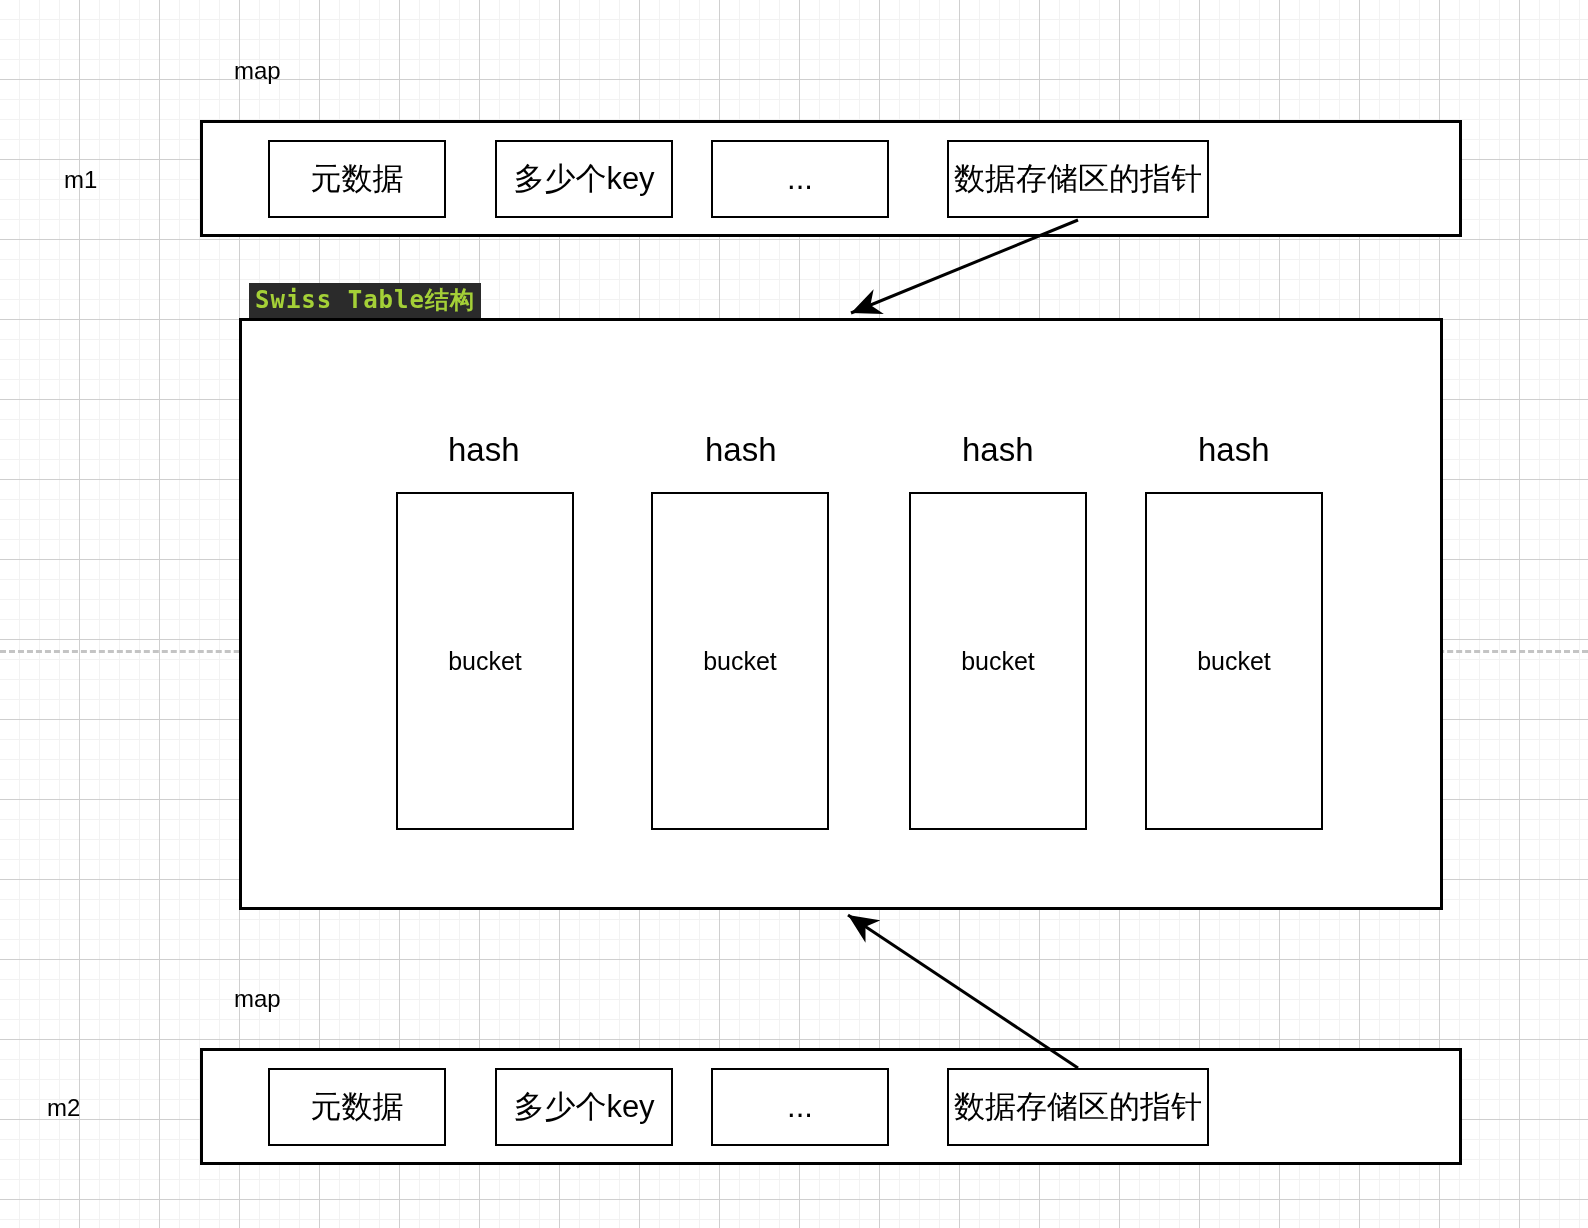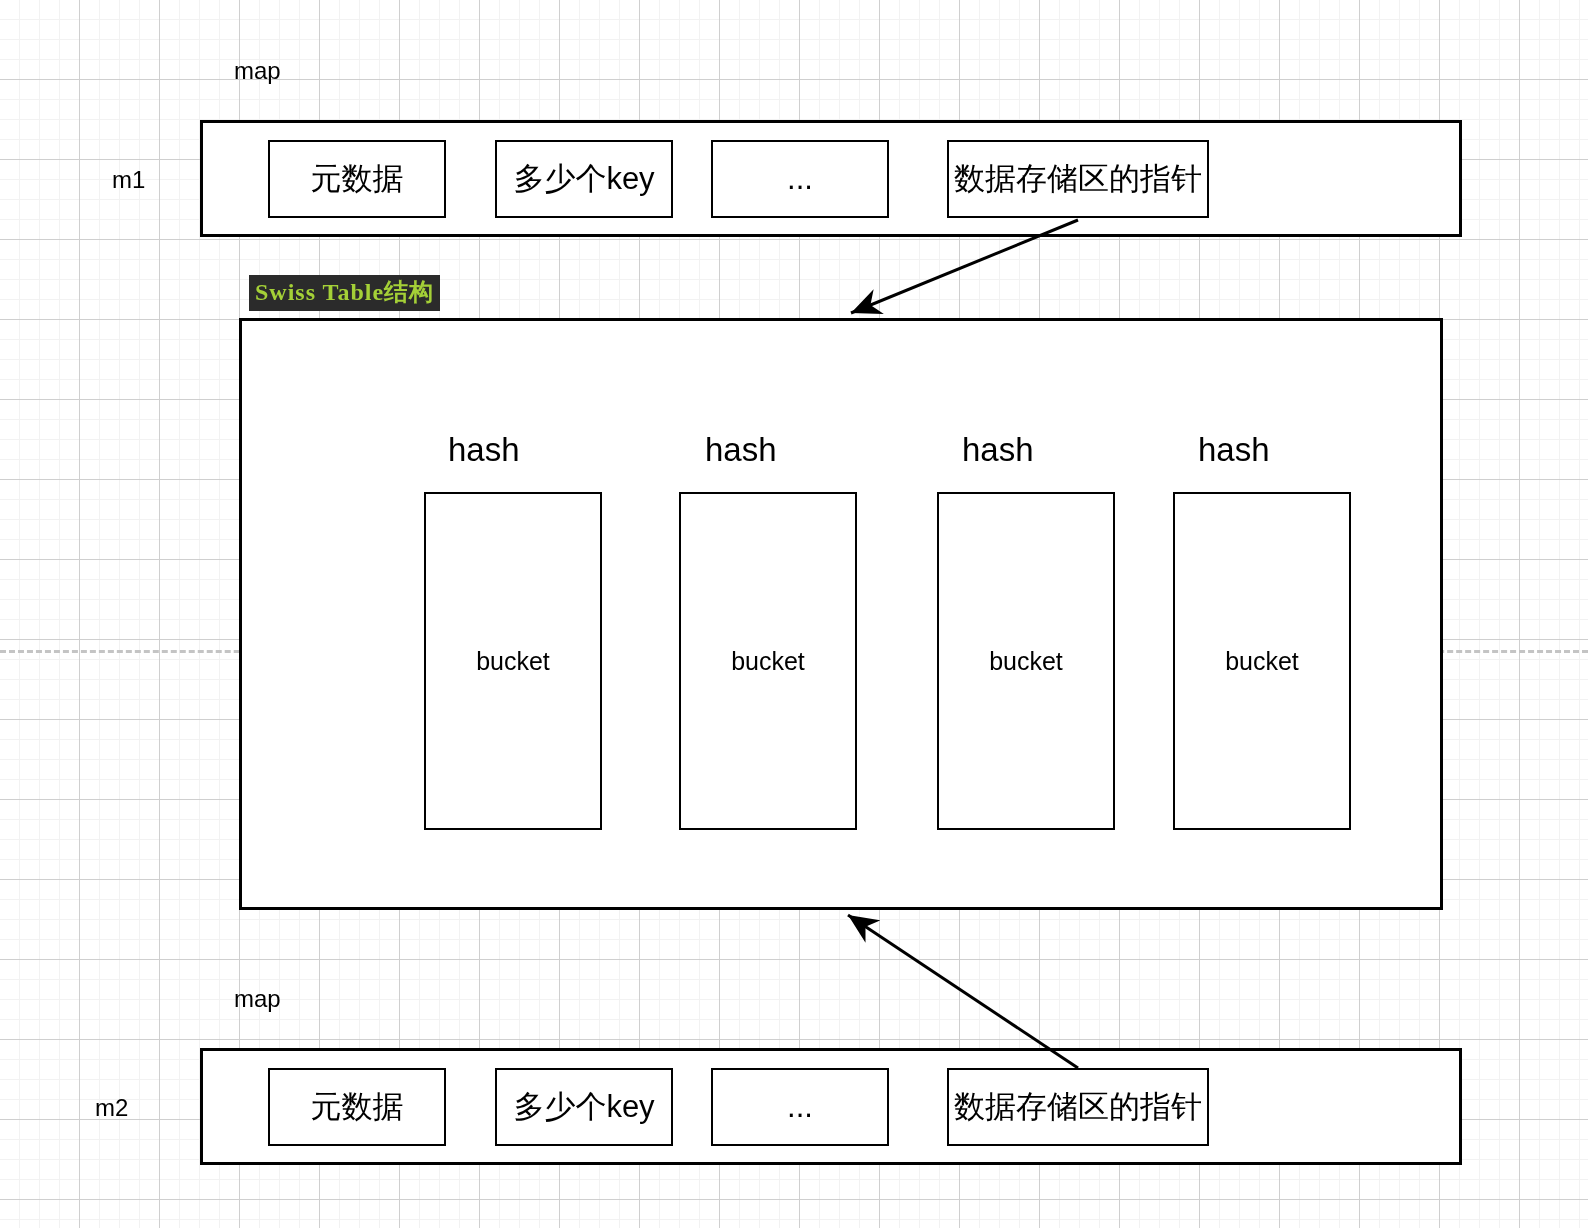--- a/index.html
+++ b/index.html
@@ -59,21 +59,20 @@
     white-space: nowrap;
     line-height: 1;
   }
 
   .label-map {
     font-size: 24px;
   }
 
   .label-side {
     font-size: 24px;
-    margin-left: 48px;
   }
 
   .label-hash {
     font-size: 33px;
   }
 
   
   .cell {
     display: flex;
     align-items: center;
@@ -81,21 +80,20 @@
     font-size: 31px;
     color: #000000;
   }
 
   .bucket {
     display: flex;
     align-items: center;
     justify-content: center;
     font-size: 25px;
     color: #000000;
-    margin-left: 28px;
   }
 
   
   .code-tag {
     position: absolute;
     background: #2b2b2b;
     color: #a4d037;
     font-family: "DejaVu Sans Mono", "Liberation Mono", monospace;
     font-size: 24px;
     font-weight: bold;
@@ -129,21 +127,21 @@
   <div class="rect" style="left:200px; top:120px; width:1262px; height:117px;"></div>
 
   <div class="rect-thin cell" style="left:268px; top:140px; width:178px; height:78px;">元数据</div>
 
   <div class="rect-thin cell" style="left:495px; top:140px; width:178px; height:78px;">多少个key</div>
 
   <div class="rect-thin cell" style="left:711px; top:140px; width:178px; height:78px;">...</div>
 
   <div class="rect-thin cell" style="left:947px; top:140px; width:262px; height:78px;">数据存储区的指针</div>
 
-  <div class="code-tag" style="left:249px; top:275px;font-family:Liberation Serif, serif;">Swiss Table结构</div>
+  <div class="code-tag" style="left:249px; top:283px;">Swiss Table结构</div>
 
   <div class="rect" style="left:239px; top:318px; width:1204px; height:592px;"></div>
 
   <div class="txt label-hash" style="left:448px; top:433px;">hash</div>
   <div class="txt label-hash" style="left:705px; top:433px;">hash</div>
   <div class="txt label-hash" style="left:962px; top:433px;">hash</div>
   <div class="txt label-hash" style="left:1198px; top:433px;">hash</div>
 
   <div class="rect-thin bucket" style="left:396px; top:492px; width:178px; height:338px;">bucket</div>
   <div class="rect-thin bucket" style="left:651px; top:492px; width:178px; height:338px;">bucket</div>

